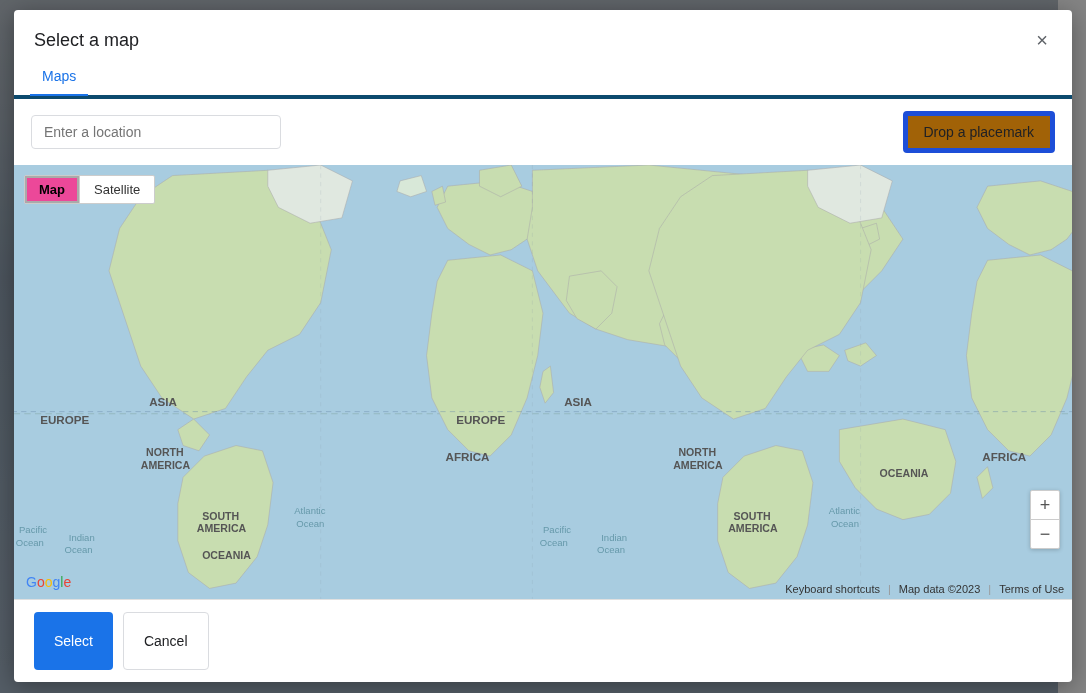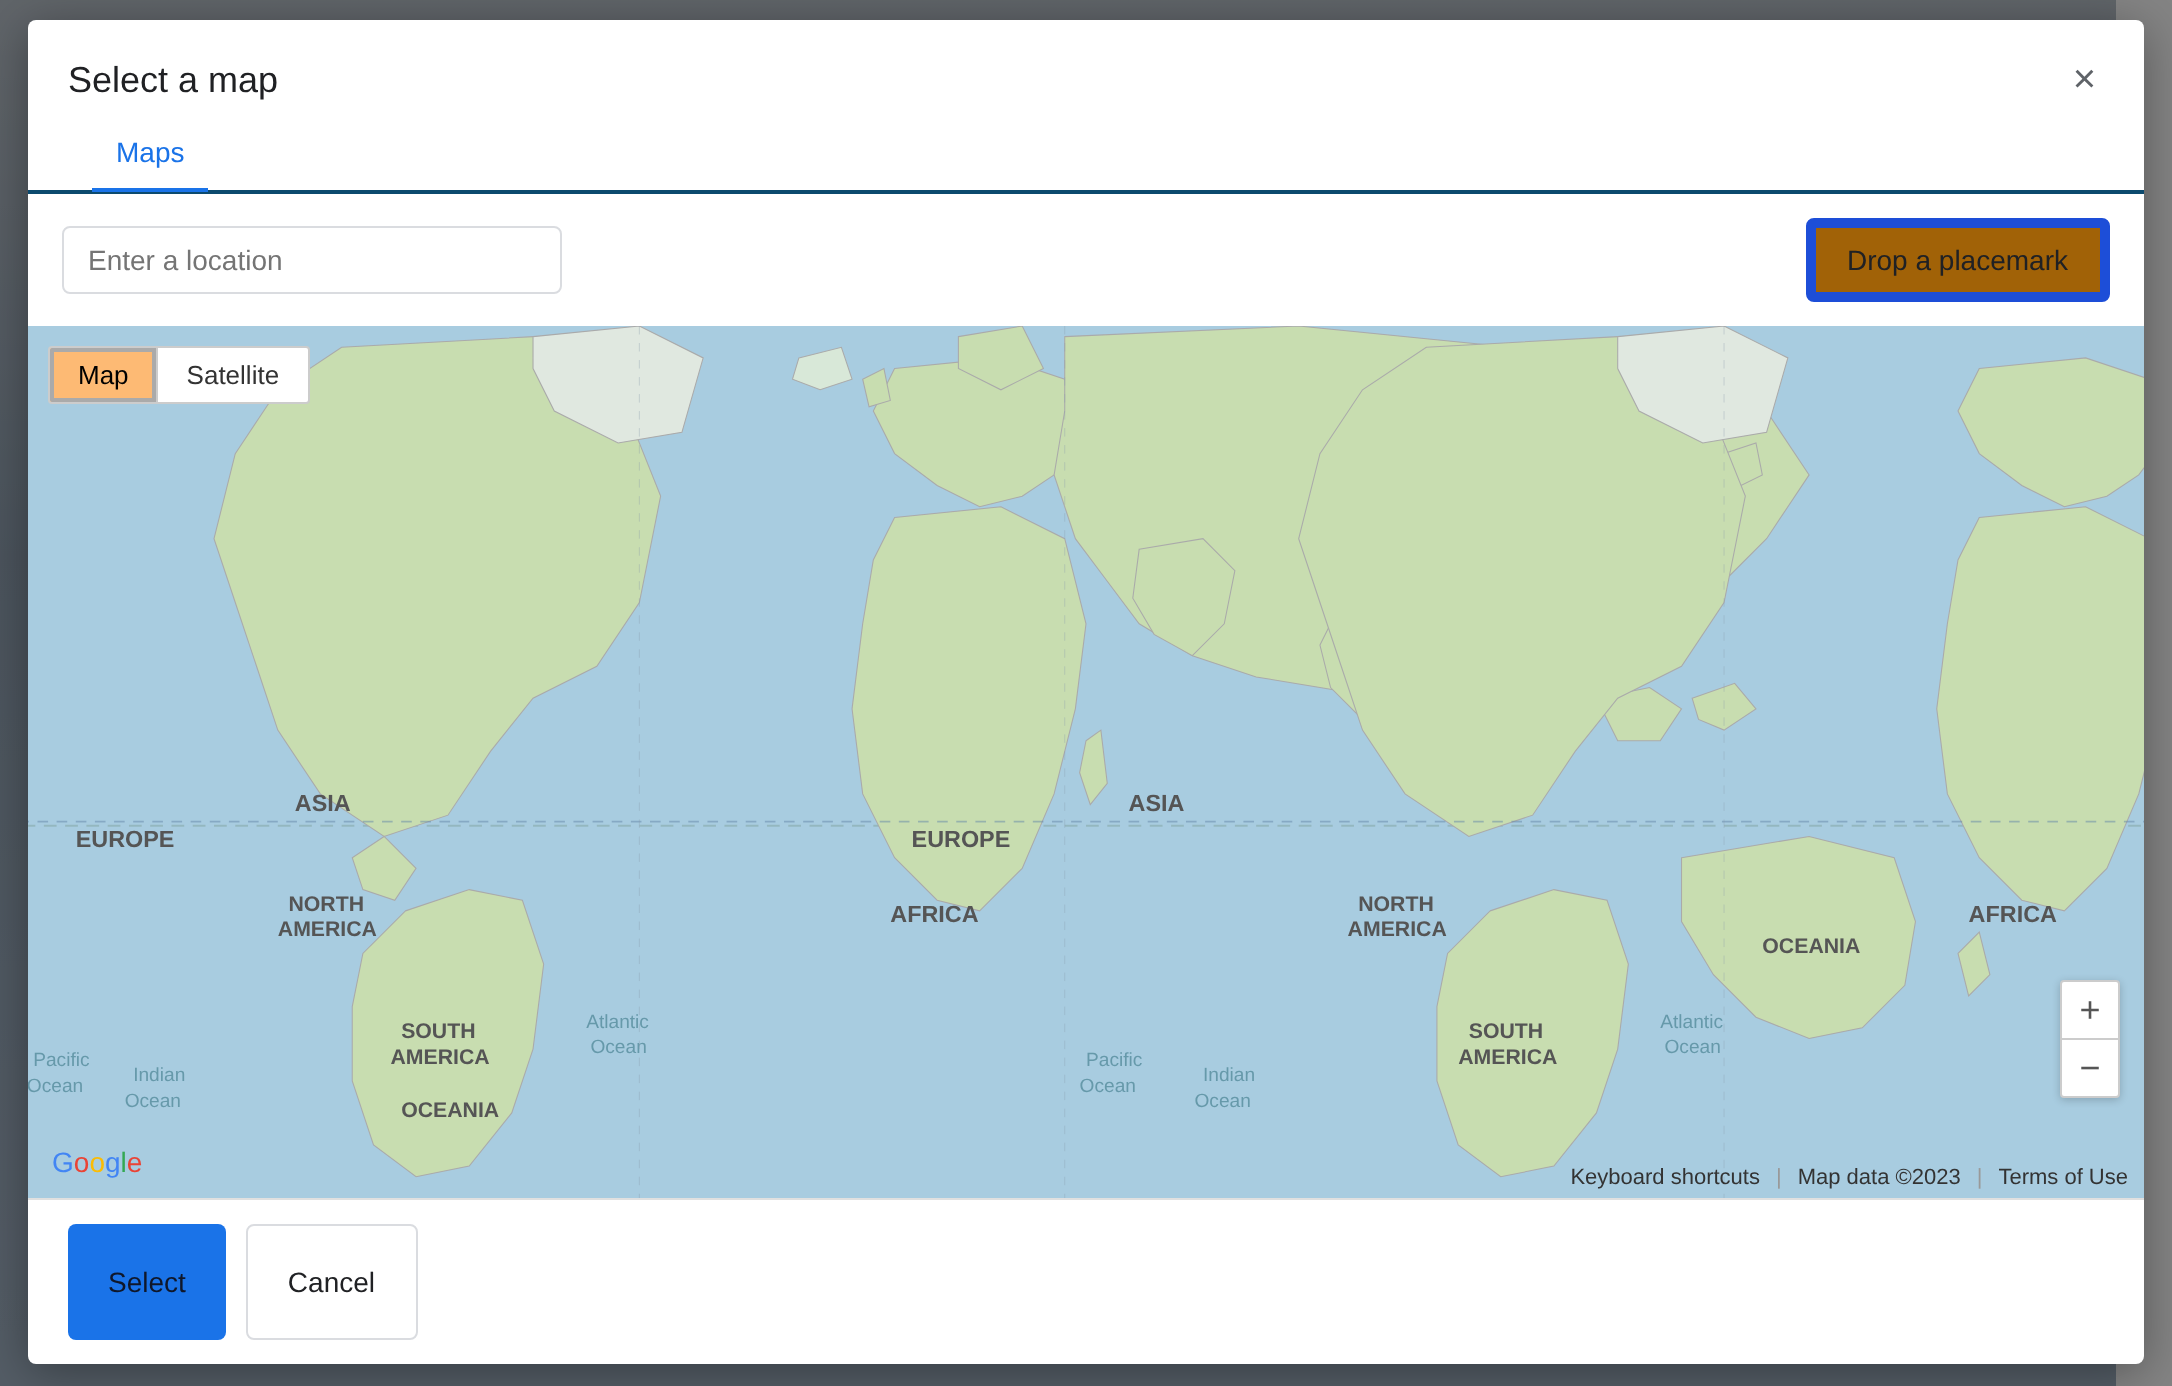--- a/index.html
+++ b/index.html
@@ -66,22 +66,22 @@
       font-size: 20px;
       color: #5f6368;
       padding: 4px;
       line-height: 1;
       border-radius: 50%;
     }
 
     
     .tabs {
       display: flex;
-      padding: 0 32px;
-      border-bottom: 2px solid #0c4a6e;
+      padding: 0 16px;
+      border-bottom: 4px solid #0c4a6e;
       flex-shrink: 0;
       margin-top: 4px;
     }
 
     .tab {
       padding: 10px 12px;
       font-size: 14px;
       cursor: pointer;
       border-bottom: 2px solid transparent;
       margin-bottom: -1px;
@@ -148,22 +148,22 @@
     .map-toggle-btn {
       padding: 6px 14px;
       font-size: 13px;
       cursor: pointer;
       background: none;
       border: none;
       color: #333;
     }
 
     .map-toggle-btn.active {
-      background: #fdba74;
-      font-weight: 400;
+      background: #ec4899;
+      font-weight: 700;
       color: #000;
       box-shadow: inset 0 0 0 2px #aaa;
     }
 
     .map-toggle-separator {
       width: 1px;
       background: #ccc;
     }
 
     
@@ -242,21 +242,21 @@
       display: flex;
       padding: 12px 20px;
       gap: 10px;
       border-top: 1px solid #e0e0e0;
       flex-shrink: 0;
     }
 
     .select-btn {
       padding: 8px 20px;
       background: #1a73e8;
-      color: #0f172a;
+      color: #ffffff;
       border: none;
       border-radius: 4px;
       font-size: 14px;
       cursor: pointer;
       font-weight: 500;
     }
 
     .cancel-btn {
       padding: 20px 20px;
       background: #fff;

